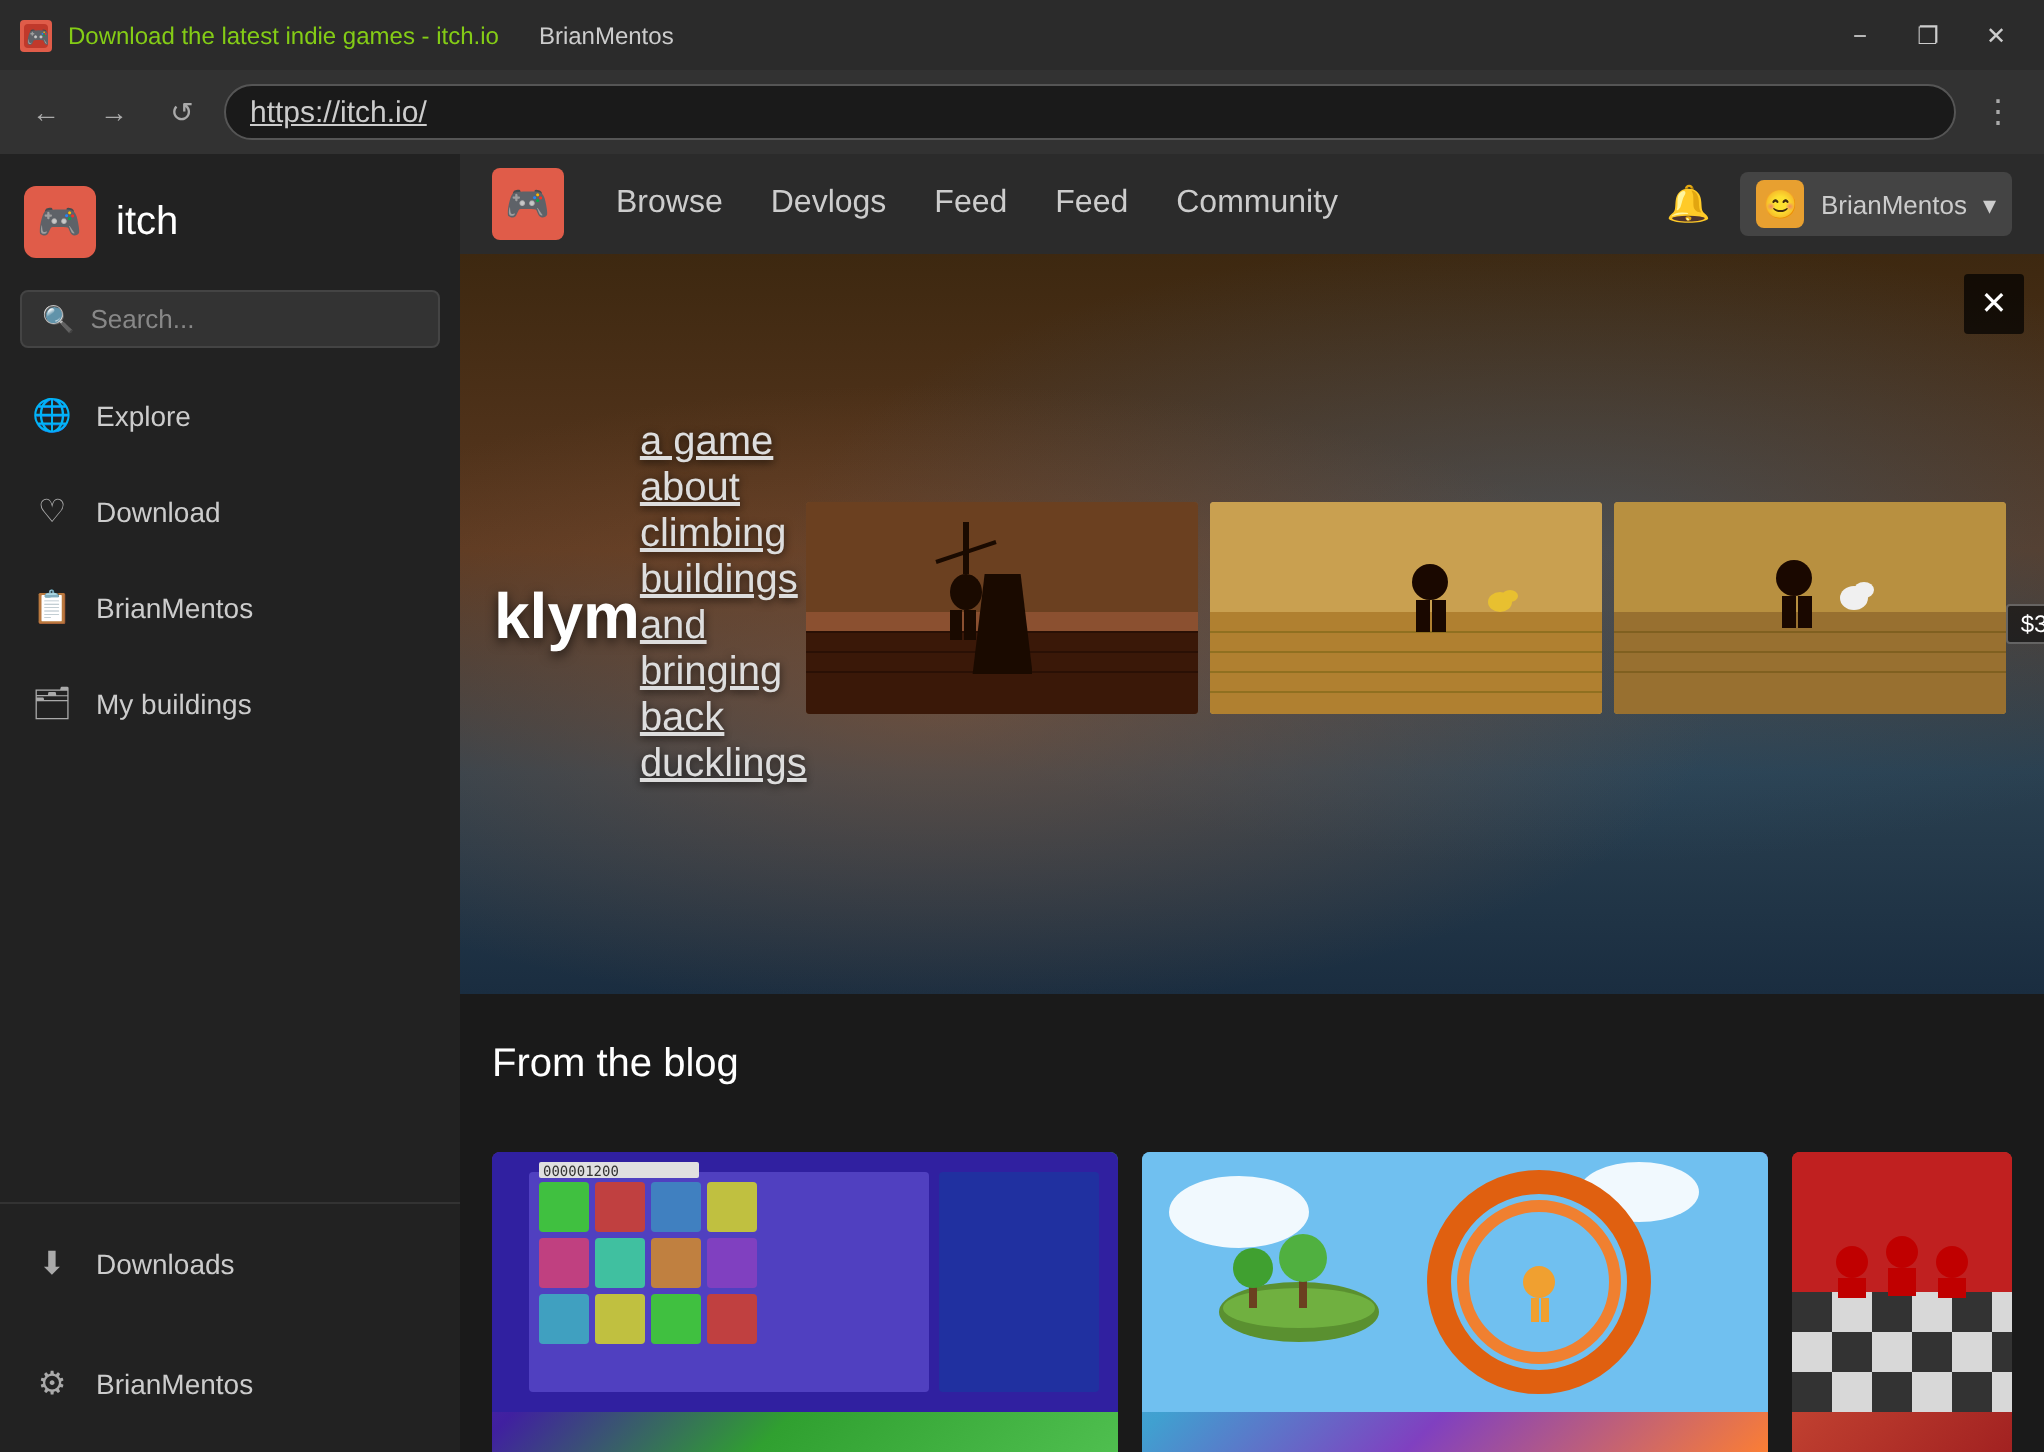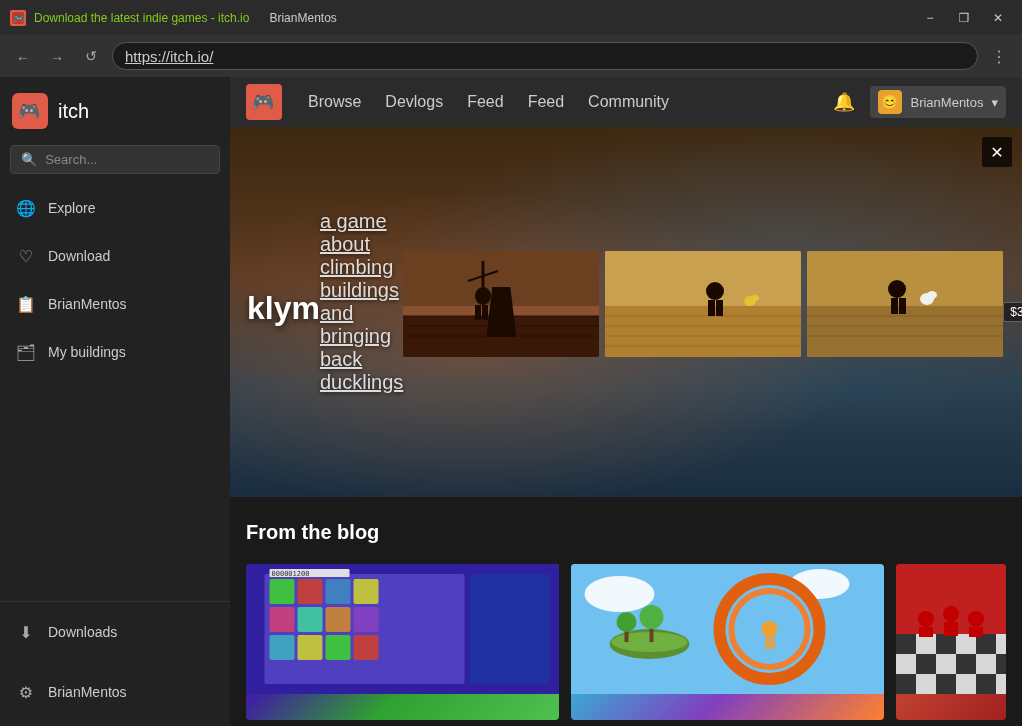--- a/index.html
+++ b/index.html
@@ -407,22 +407,22 @@
     }
 
     
     .blog-section {
       padding: 24px 16px;
       background: #1a1a1a;
     }
     .blog-title {
       color: white;
       font-size: 20px;
-      font-weight: bold;
-      margin-bottom: 20px;
+      font-weight: normal;
+      margin-bottom: 32px;
     }
     .blog-grid {
       display: flex;
       gap: 12px;
     }
     .blog-card {
       flex: 1;
       height: 156px;
       border-radius: 4px;
       overflow: hidden;

